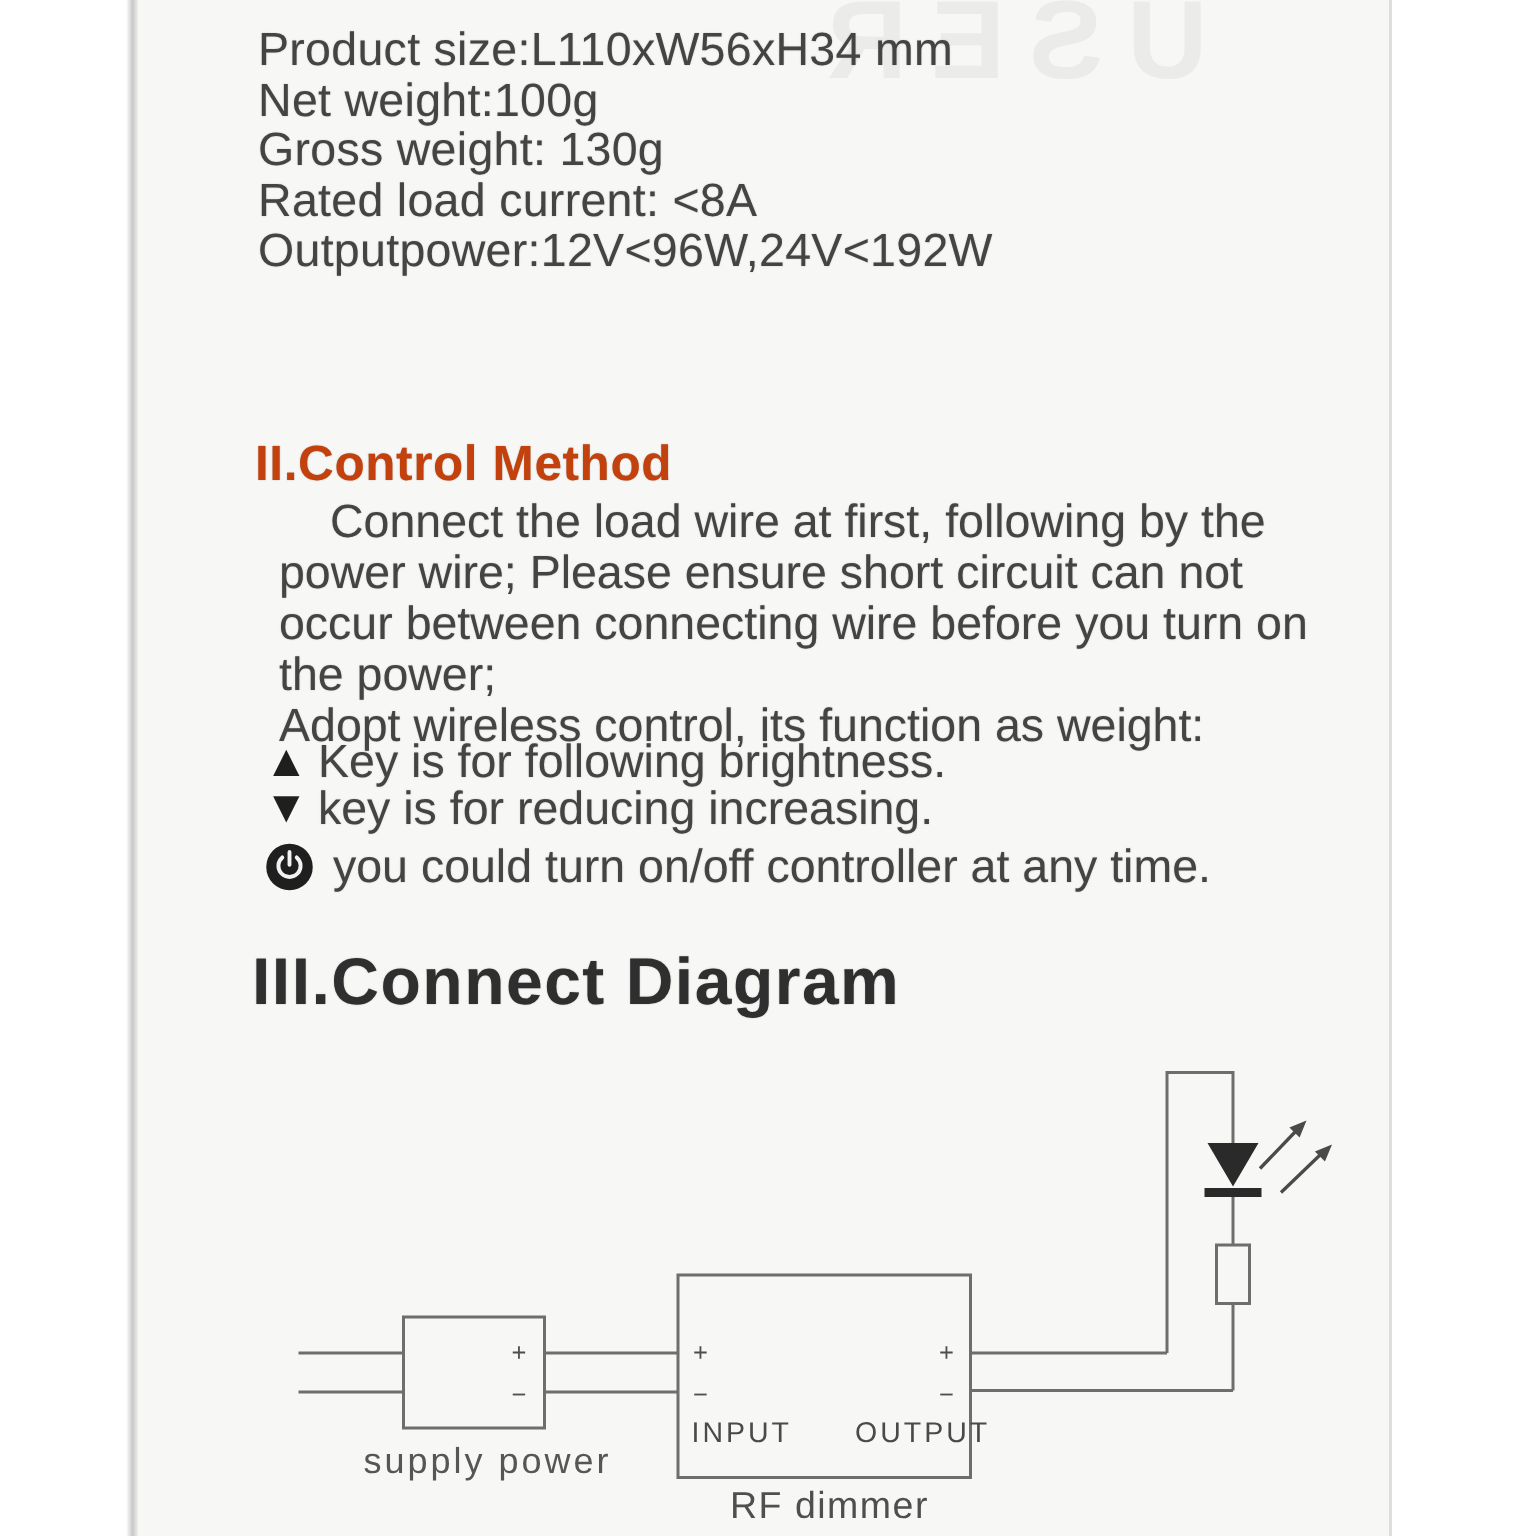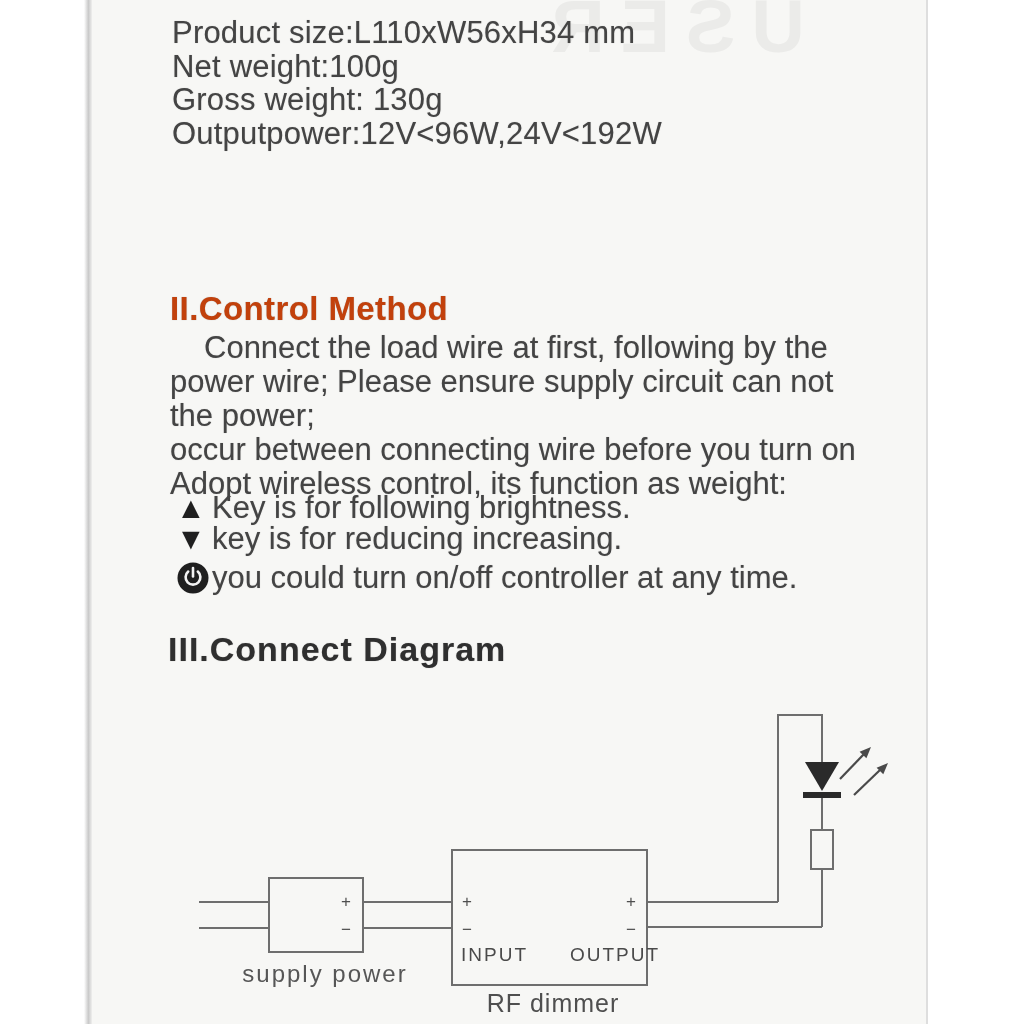--- a/index.html
+++ b/index.html
@@ -31,41 +31,41 @@
     position:absolute;left:172px;top:16px;
     font-size:31px;line-height:33.5px;letter-spacing:0.2px;
     color:#444444;text-shadow:0 0 1px rgba(80,80,80,0.35);
   }
   .h2{
     position:absolute;left:170px;top:290px;
     font-size:33px;font-weight:bold;letter-spacing:0.4px;color:#c2410c;
     text-shadow:0 0 1px rgba(40,40,40,0.35);
   }
   .bodytext{
-    position:absolute;left:170px;top:331px;width:730px;
+    position:absolute;left:186px;top:331px;width:730px;
     font-size:31px;line-height:34px;color:#444444;
     text-shadow:0 0 1px rgba(80,80,80,0.35);
   }
   .indent{padding-left:34px;}
   .bullets{position:absolute;left:176px;top:492px;}
   .brow{display:flex;align-items:center;height:31px;}
   .brow-3{margin-top:6px;height:36px;}
   .tri{
     width:36px;font-size:30px;line-height:30px;color:#1f1f1f;
     flex:0 0 36px;
   }
   .btxt{
     font-size:31px;color:#444444;
     text-shadow:0 0 1px rgba(80,80,80,0.35);
   }
   .pwr-wrap{flex:0 0 36px;width:36px;height:34px;}
-  .brow-3 .btxt{}
+  .brow-3 .btxt{margin-left:10px;}
   .h3{
     position:absolute;left:168px;top:630px;
-    font-size:34px;font-weight:bold;letter-spacing:1px;color:#2f2f2f;
+    font-size:44px;font-weight:bold;letter-spacing:1px;color:#2f2f2f;
     text-shadow:0 0 1px rgba(40,40,40,0.35);
   }
   .diagram{position:absolute;left:150px;top:690px;}
   .diagram text{
     font-family:"Liberation Sans", sans-serif;
     fill:#4f4f4f;
   }
   .diagram .sym{font-size:17px;}
   .diagram .lbl{font-size:19px;letter-spacing:2px;fill:#4a4a4a;}
   .diagram .cap{font-size:24px;letter-spacing:2px;fill:#565656;text-anchor:middle;}
@@ -81,30 +81,31 @@
   <div class="page"></div>
   <div class="edge-left"></div>
   <div class="edge-right"></div>
 
   <div class="ghost">USER</div>
 
   <div class="specs">
     <div>Product size:L110xW56xH34 mm</div>
     <div>Net weight:100g</div>
     <div>Gross weight: 130g</div>
+    <div>Rated load current: &lt;8A</div>
     <div>Outputpower:12V&lt;96W,24V&lt;192W</div>
   </div>
 
   <div class="h2">II.Control Method</div>
 
   <div class="bodytext">
     <div class="indent">Connect the load wire at first, following by the</div>
-    <div>power wire; Please ensure supply circuit can not</div>
+    <div>power wire; Please ensure short circuit can not</div>
+    <div>occur between connecting wire before you turn on</div>
     <div>the power;</div>
-    <div>occur between connecting wire before you turn on</div>
     <div>Adopt wireless control, its function as weight:</div>
   </div>
 
   <div class="bullets">
     <div class="brow">
       <span class="tri">▲</span>
       <span class="btxt">Key is for following brightness.</span>
     </div>
     <div class="brow">
       <span class="tri">▼</span>

